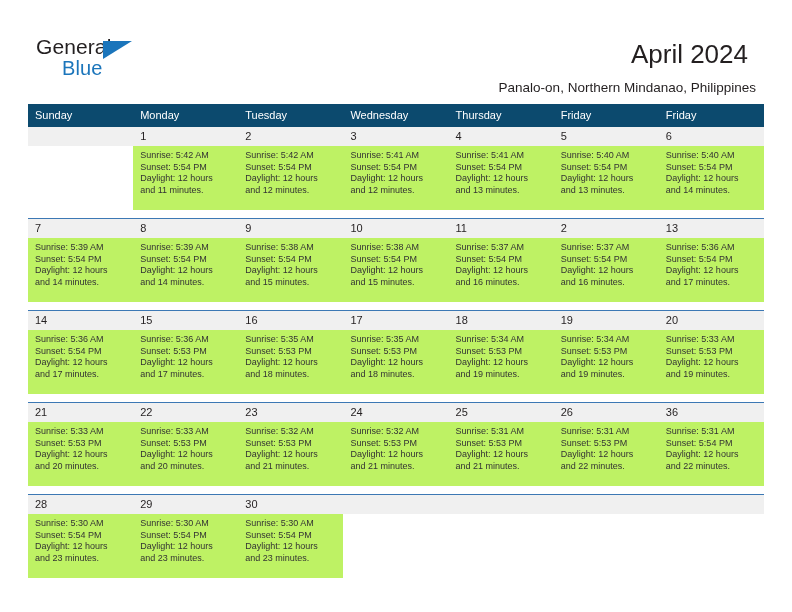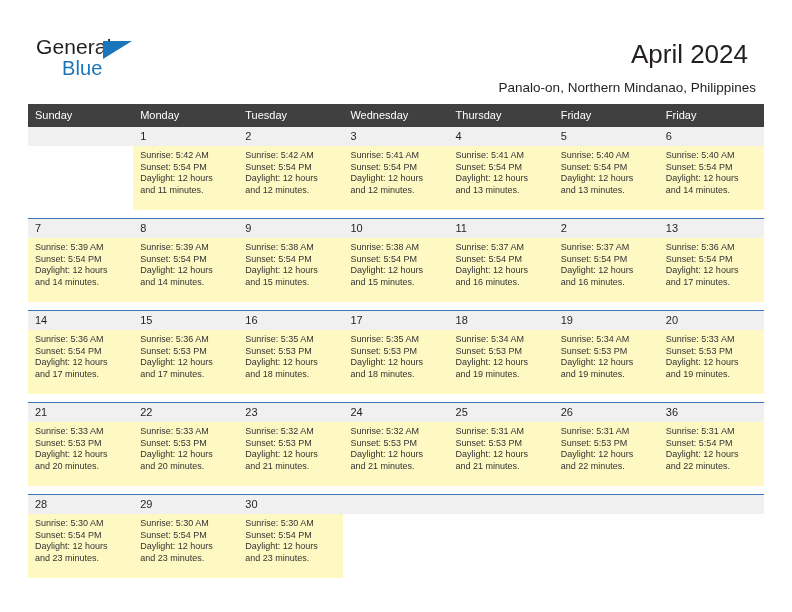--- a/index.html
+++ b/index.html
@@ -92,21 +92,21 @@
     position: absolute;
     left: 28px;
     top: 104px;
     width: 736px;
     border-collapse: collapse;
     table-layout: fixed;
   }
   .calendar col { width: 105.14px; }
 
   .calendar thead th {
-    background: #404040;
+    background: #0c4a6e;
     color: #ffffff;
     font-size: 11px;
     font-weight: normal;
     text-align: left;
     padding: 5px 0 5px 7px;
     height: 11px;
     line-height: 13px;
     vertical-align: middle;
     border: none;
   }
@@ -116,21 +116,21 @@
     font-size: 11px;
     color: #231f20;
     padding: 3px 0 3px 7px;
     line-height: 13px;
     vertical-align: top;
     border: none;
   }
   .daynum-row td.empty { background: #f0f0f0; }
 
   .detail-row td {
-    background: #fef9c3;
+    background: #bef264;
     font-size: 9px;
     color: #333333;
     padding: 4px 5px 6px 7px;
     line-height: 11.6px;
     vertical-align: top;
     border: none;
     height: 54px;
   }
   .detail-row td.empty { background: #ffffff; }
 

